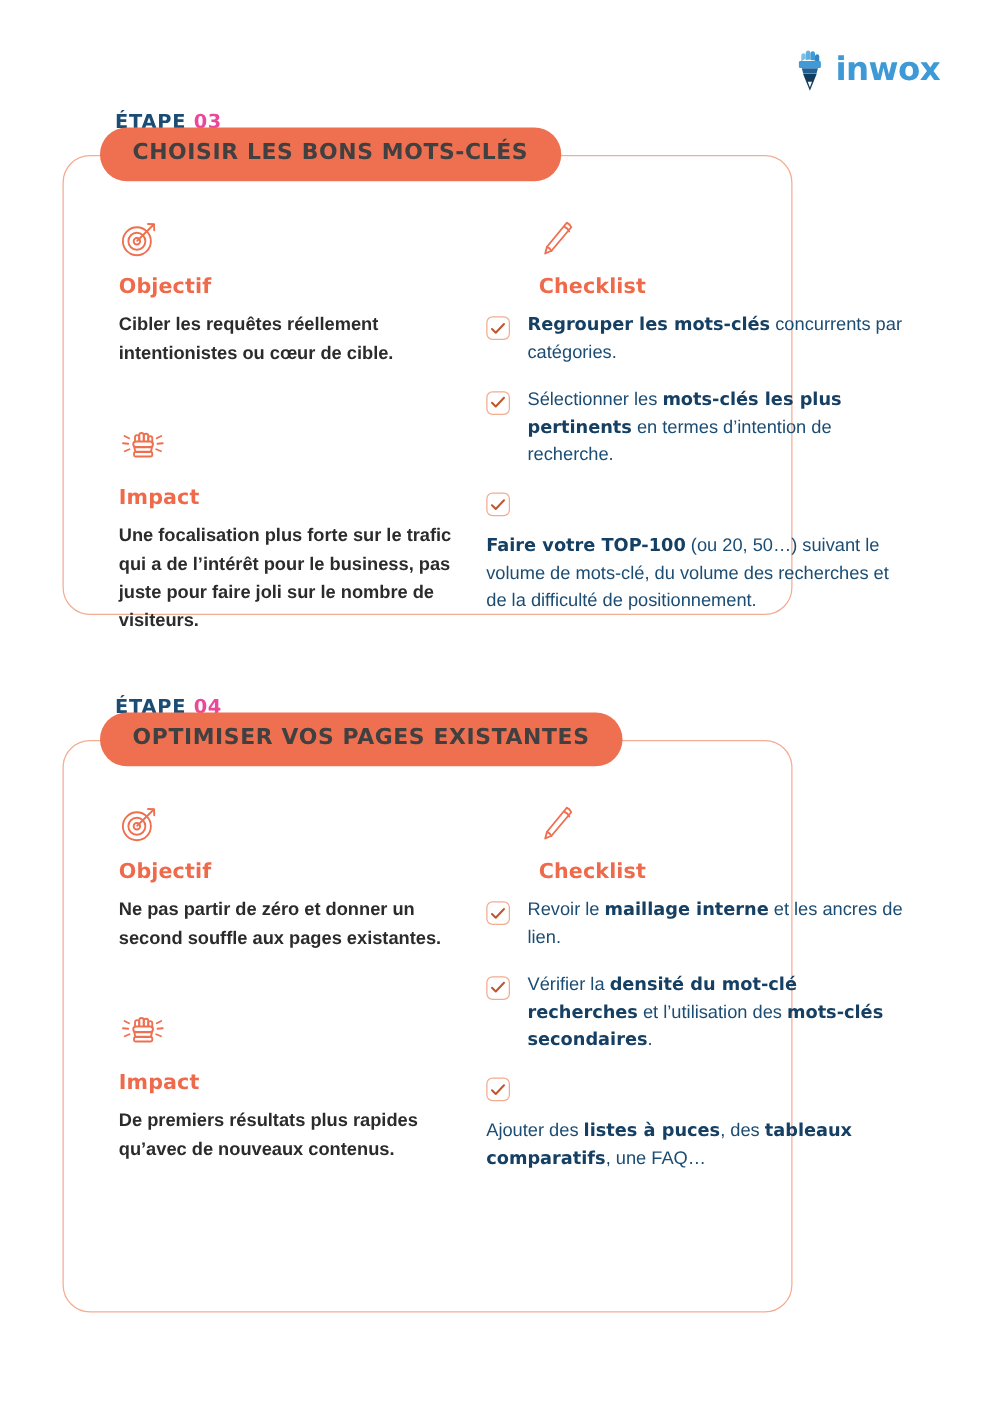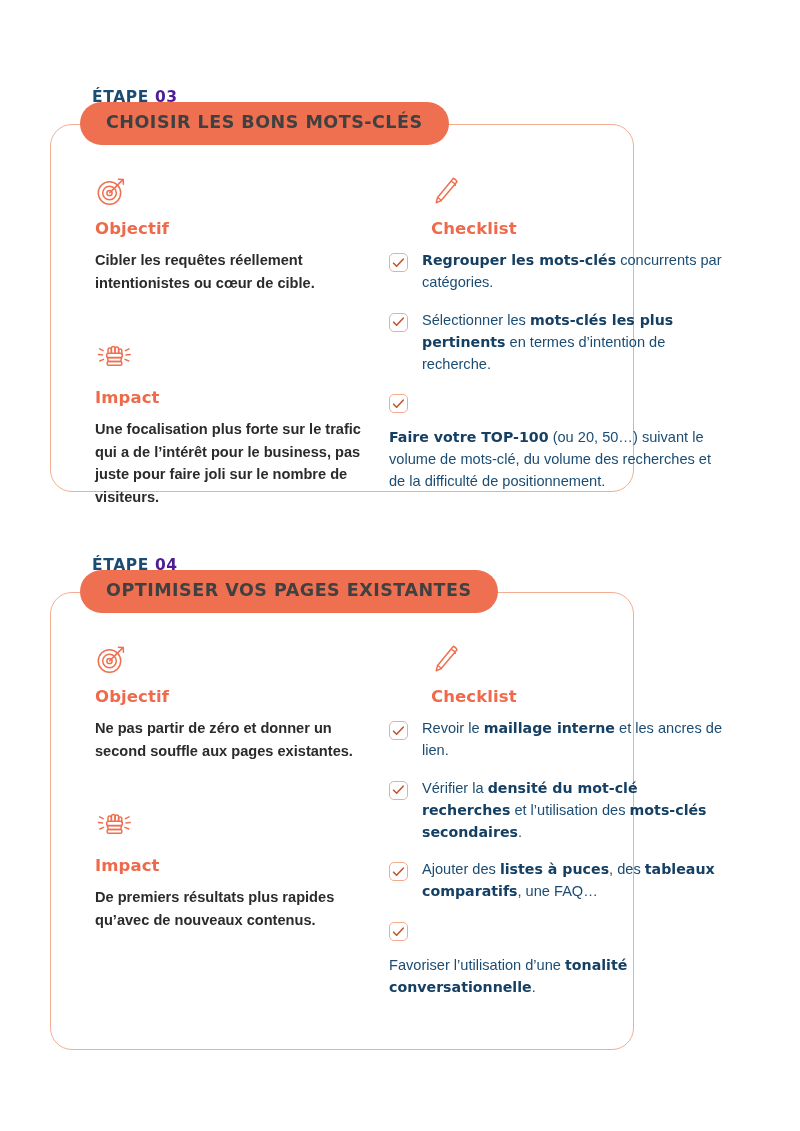--- a/index.html
+++ b/index.html
@@ -45,21 +45,21 @@
   #step-04 { top: 556px; }
 
   .step-label {
     margin-left: 92px;
     font-size: 15.5px;
     font-weight: 700;
     letter-spacing: 0.6px;
     color: #1b4c73;
     font-family: "DejaVu Sans", sans-serif;
   }
-  .step-label .num { color: #4c1d95; text-align: right; }
+  .step-label .num { color: #ec4899; text-align: right; }
 
   .card-wrap { position: relative; margin-top: 18px; }
 
   .card {
     position: absolute;
     left: 50px;
     width: 584px;
     border: 1.3px solid #f3ad93;
     border-radius: 22px;
     background: #ffffff;
@@ -154,20 +154,35 @@
     color: #153f63;
     font-family: "DejaVu Sans", sans-serif;
     font-size: 14.2px;
   }
 </style>
 </head>
 <body>
 
 <div class="page">
 
+  <div class="logo">
+    <span>
+      <svg class="logo-mark" viewBox="0 0 26 36" fill="none">
+        <path d="M6 11 L6 6.5 Q6 4.6 7.8 4.6 Q9.6 4.6 9.6 6.5 L9.6 9" fill="#7cc0e8"></path>
+        <path d="M9.6 10 L9.6 4.4 Q9.6 2.4 11.5 2.4 Q13.4 2.4 13.4 4.4 L13.4 9.6" fill="#5eb0e0"></path>
+        <path d="M13.4 10 L13.4 4.9 Q13.4 3 15.2 3 Q17 3 17 4.9 L17 10.3" fill="#3f9ad6"></path>
+        <path d="M17 10.6 L17 7.2 Q17 5.4 18.7 5.4 Q20.4 5.4 20.4 7.2 L20.4 12" fill="#2e86c6"></path>
+        <path d="M5.2 10.8 h15.4 q1.1 0 1.1 1.1 v3.4 q0 1.1 -1.1 1.1 h-15.4 q-1.1 0 -1.1 -1.1 v-3.4 q0 -1.1 1.1 -1.1z" fill="#3f9ad6"></path>
+        <path d="M6.4 16.6 h13 l-1.2 4.2 h-10.6z" fill="#1f5f93"></path>
+        <path d="M7.4 21 h11 l-5.5 13.6z" fill="#123c5e"></path>
+        <path d="M11.2 27.4 h3.4 l-1.7 4.4z" fill="#ffffff"></path>
+      </svg>
+    </span>
+    <span class="logo-word">inwox</span>
+  </div>
 
   <section class="step-block" id="step-03">
     <div class="step-label">
       <span>ÉTAPE</span>
       <span class="num">03</span>
     </div>
 
     <div class="card-wrap">
       <div class="card" id="card-03">
         <div class="card-body">
@@ -324,28 +339,20 @@
                   <span class="check-text"><span>Vérifier la </span><b>densité du mot-clé recherches</b><span> et l’utilisation des </span><b>mots-clés secondaires</b><span>.</span></span>
                 </div>
                 <div class="check-item">
                   <span class="checkbox">
                     <svg width="13" height="12" viewBox="0 0 13 12" fill="none" stroke="#c0562f" stroke-width="1.6" stroke-linecap="round" stroke-linejoin="round">
                       <path d="M1.6 6.2 L4.6 9.2 L11.2 2.2"></path>
                     </svg>
                   </span>
                   <span class="check-text"><span>Ajouter des </span><b>listes à puces</b><span>, des </span><b>tableaux comparatifs</b><span>, une FAQ…</span></span>
                 </div>
-                <div class="check-item">
-                  <span class="checkbox">
-                    <svg width="13" height="12" viewBox="0 0 13 12" fill="none" stroke="#c0562f" stroke-width="1.6" stroke-linecap="round" stroke-linejoin="round">
-                      <path d="M1.6 6.2 L4.6 9.2 L11.2 2.2"></path>
-                    </svg>
-                  </span>
-                  <span class="check-text"><span>Favoriser l’utilisation d’une </span><b>tonalité conversationnelle</b><span>.</span></span>
-                </div>
               </div>
           </div>
 
         </div>
       </div>
       <div class="pill">OPTIMISER VOS PAGES EXISTANTES</div>
     </div>
   </section>
 
 </div>

